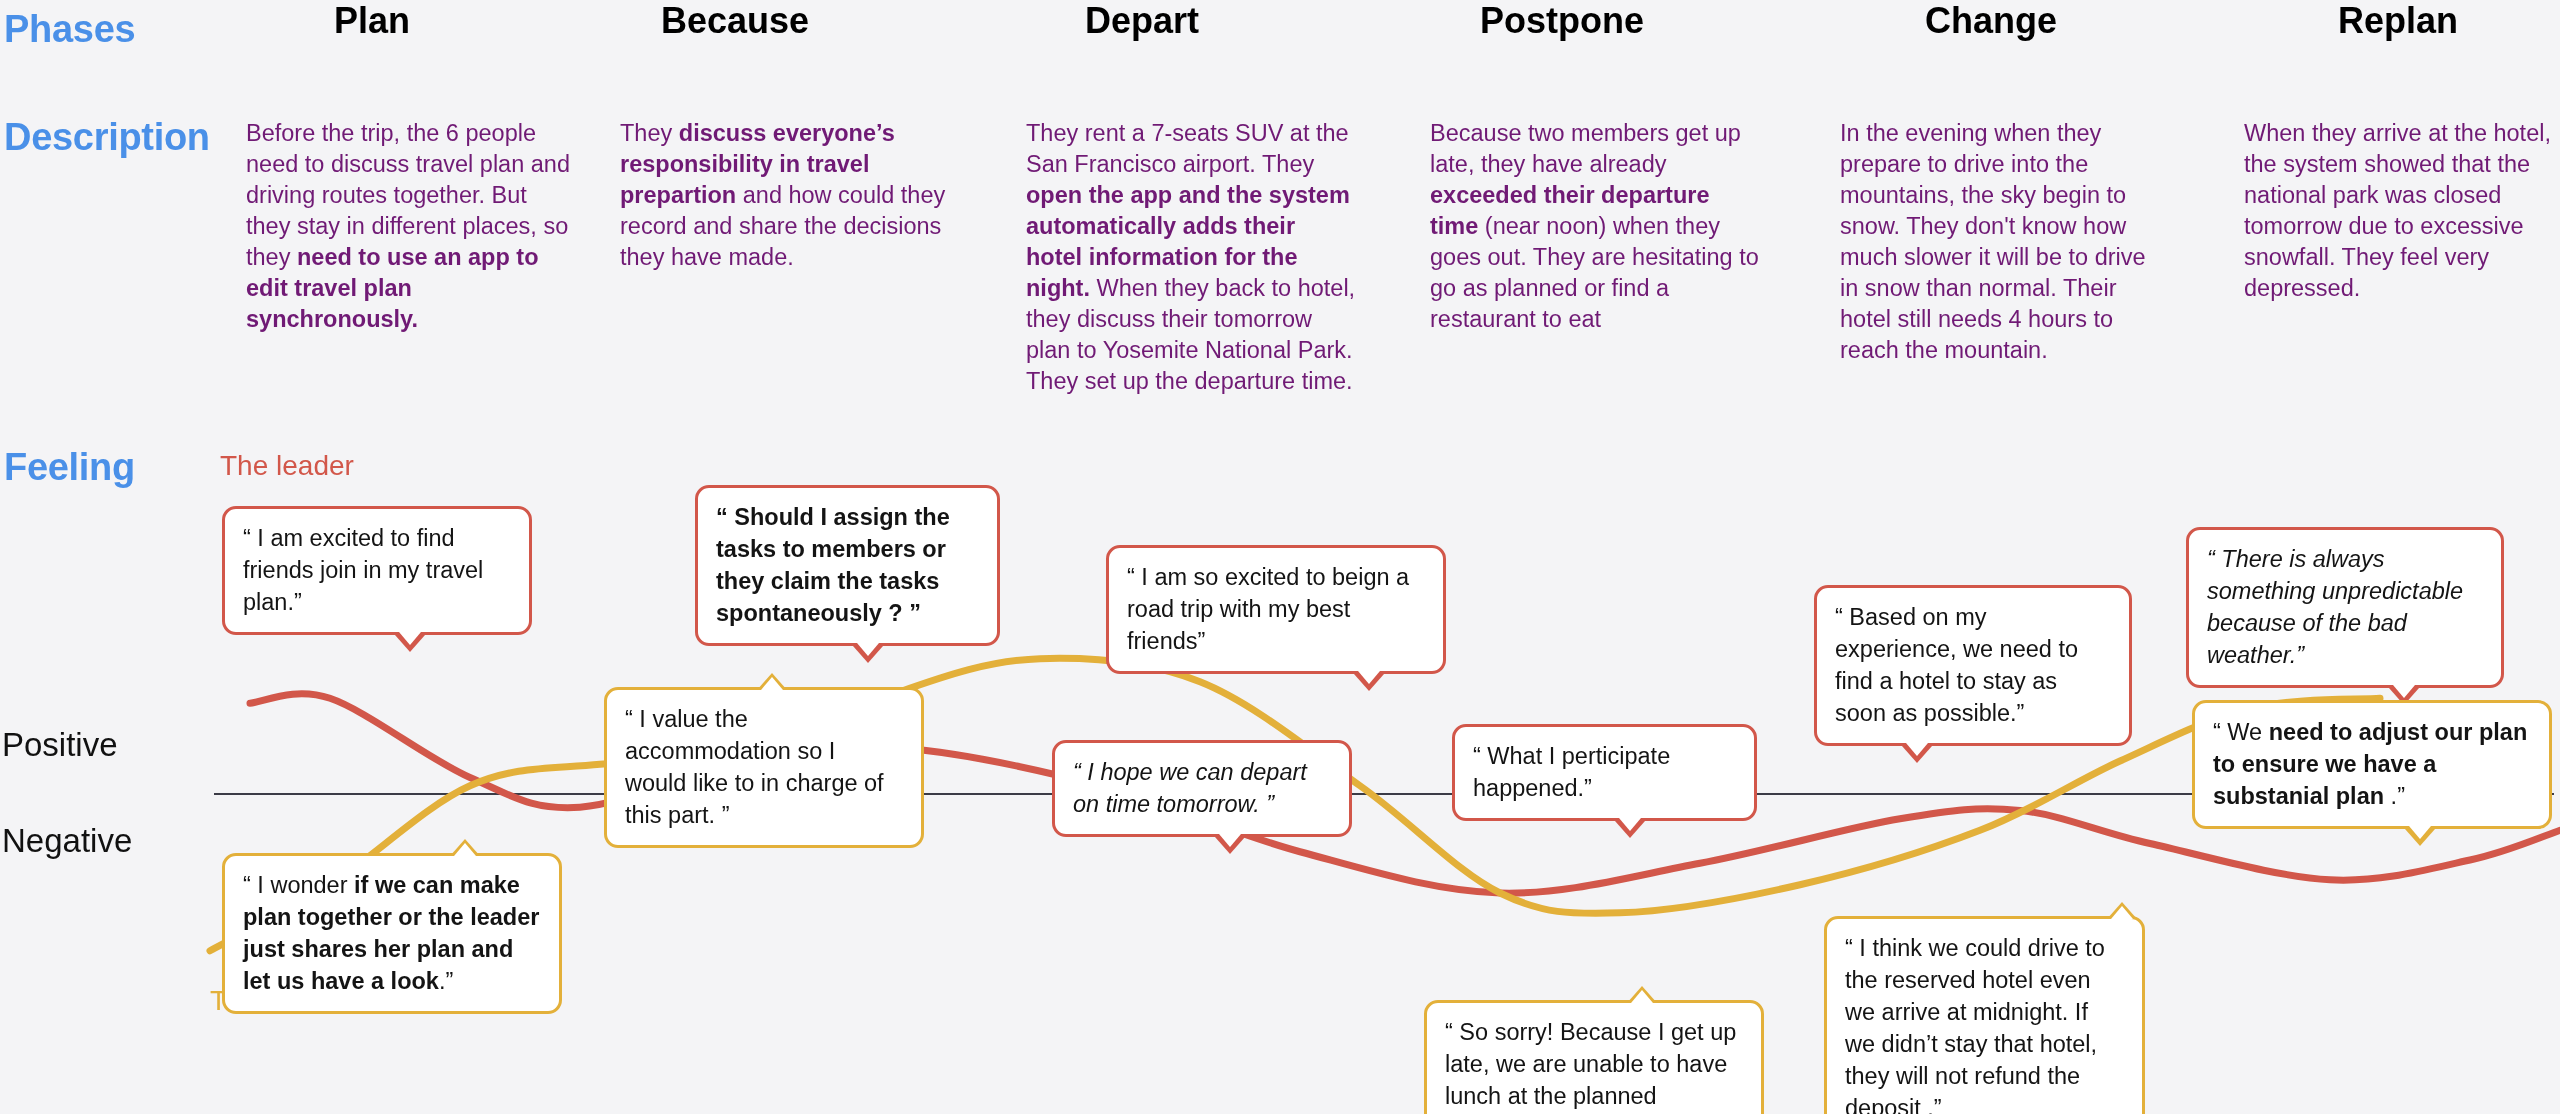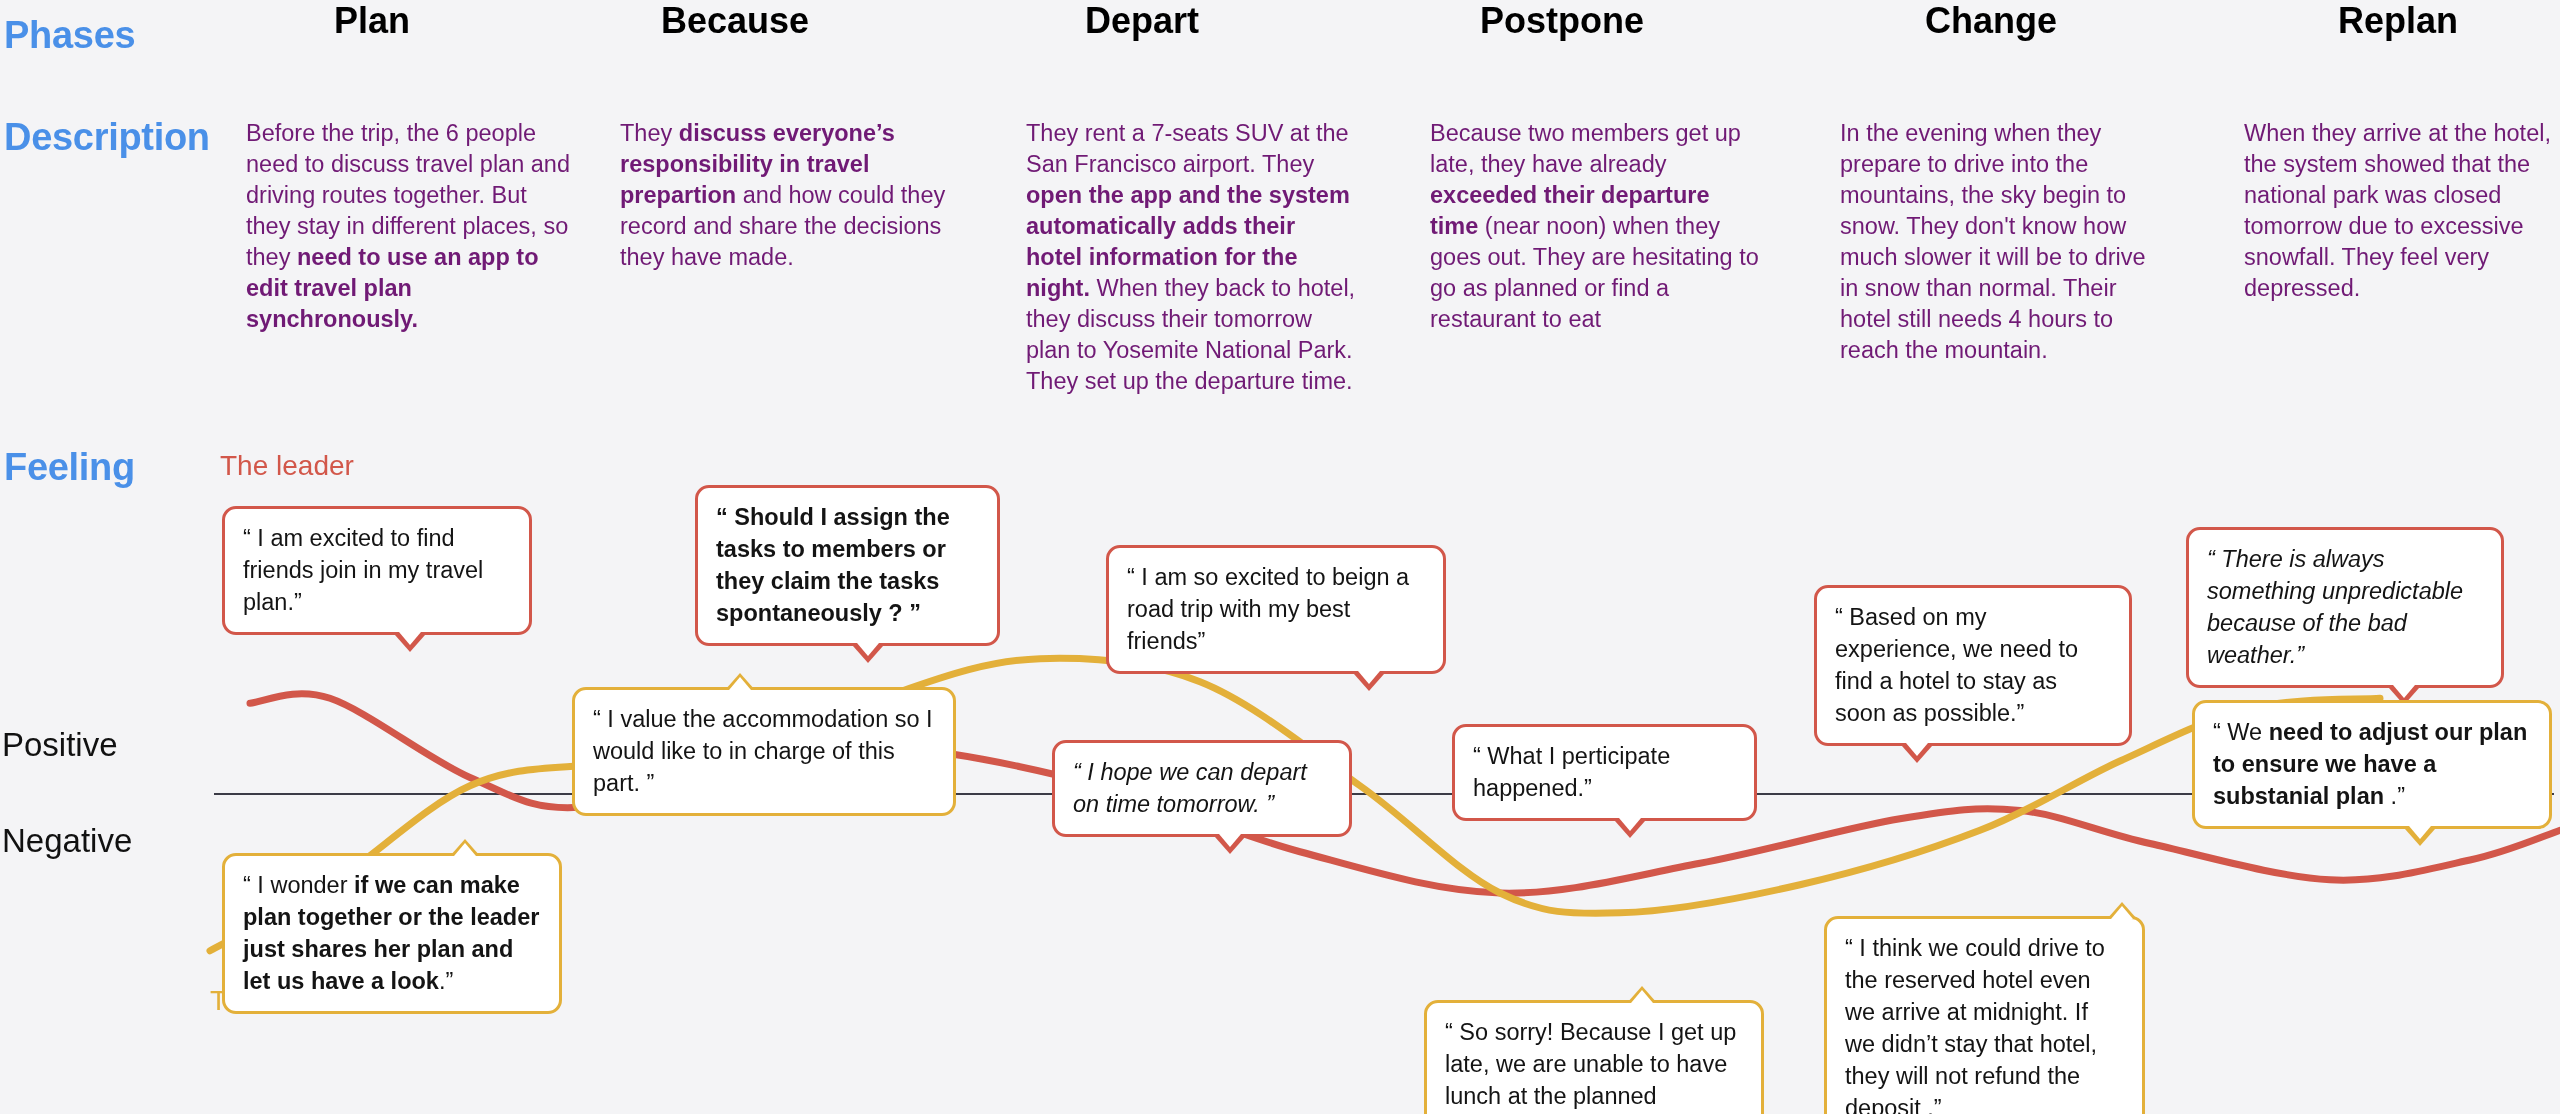--- a/index.html
+++ b/index.html
@@ -18,21 +18,21 @@
 
   
   .row-label {
     position: absolute;
     color: #4a90e8;
     font-weight: bold;
     font-size: 38px;
     letter-spacing: -0.3px;
     white-space: nowrap;
   }
-  #lbl-phases      { left: 4px;  top: 14px; }
+  #lbl-phases      { left: 4px;  top: 8px; }
   #lbl-description { left: 4px;  top: 116px; }
   #lbl-feeling     { left: 4px;  top: 446px; }
 
   
   .axis-label {
     position: absolute;
     color: #111;
     font-size: 33px;
     white-space: nowrap;
   }
@@ -201,21 +201,21 @@
       <div class="bubble" style="left: 1052px; top: 740px; width: 300px; font-style: italic;">
         <div><span>“ I hope we can depart on time tomorrow. ”</span></div>
         <div class="tail down-outer" style="left: 160px; top: 94px;"></div>
         <div class="tail down-inner" style="left: 164px; top: 91px;"></div>
       </div>
       <div class="bubble" style="left: 1452px; top: 724px; width: 305px;">
         <div><span>“  What I perticipate happened.”</span></div>
         <div class="tail down-outer" style="left: 160px; top: 94px;"></div>
         <div class="tail down-inner" style="left: 164px; top: 91px;"></div>
       </div>
-      <div class="bubble member" style="left: 572px; top: 687px; width: 384px;">
+      <div class="bubble member" style="left: 604px; top: 687px; width: 320px;">
         <div><span>“ I value the accommodation so I would like to in charge of this part. ”</span></div>
         <div class="tail up-outer" style="left: 150px; top: -17px;"></div>
         <div class="tail up-inner" style="left: 154px; top: -13px;"></div>
       </div>
       <div class="bubble member" style="left: 212px; top: 853px; width: 340px; margin-left: 10px;">
         <div><span>“ I wonder </span><b>if we can make plan together or the leader just shares her plan and let us have a look</b><span>.”</span></div>
         <div class="tail up-outer" style="left: 225px; top: -17px;"></div>
         <div class="tail up-inner" style="left: 229px; top: -13px;"></div>
       </div>
       <div class="bubble member" style="left: 1424px; top: 1000px; width: 340px;">

